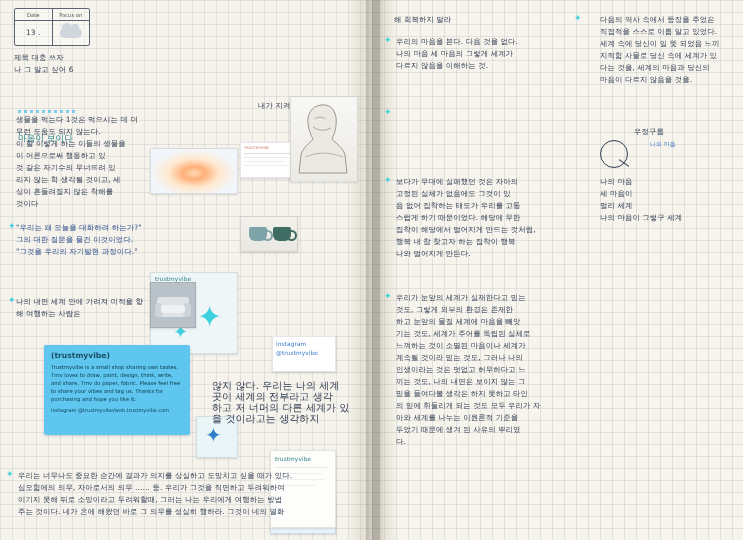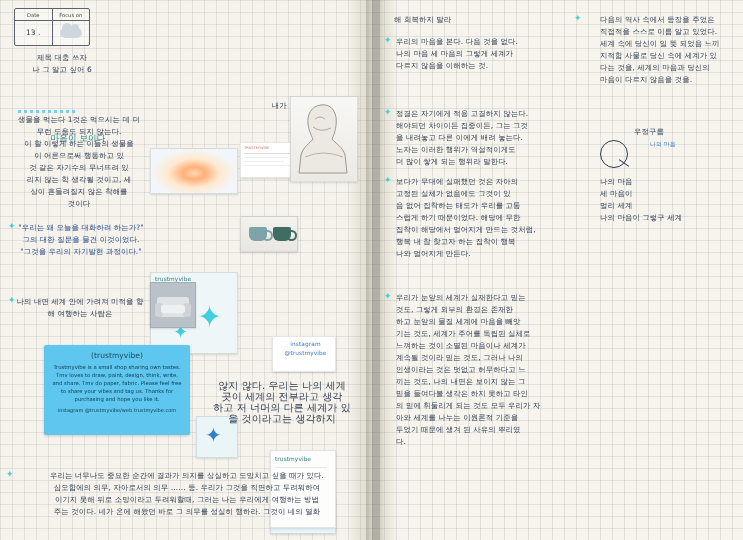--- a/index.html
+++ b/index.html
@@ -14,21 +14,21 @@
       linear-gradient(90deg, rgba(0,0,0,0.06) 0 2px, rgba(0,0,0,0) 2px 100%),
       #efece4;
     box-sizing:border-box;
   }
   
   .sheet{
     position:absolute;top:0;height:540px;
     background:#f4f2ea;
   }
   .sheet.left{left:0;width:372px;
-    background:linear-gradient(270deg,#e4e0d4 0 10px,#f5f3eb 24px);text-align:center;}
+    background:linear-gradient(270deg,#e4e0d4 0 10px,#f5f3eb 24px);}
   .sheet.right{left:372px;width:400px;
     background:linear-gradient(90deg,#e2ded2 0 10px,#f6f4ec 26px);}
   
   .grid{
     position:absolute;inset:0;
     background-image:
       linear-gradient(to right, rgba(120,125,135,0.16) 1px, transparent 1px),
       linear-gradient(to bottom, rgba(120,125,135,0.16) 1px, transparent 1px);
     background-size:12px 12px;
     pointer-events:none;
@@ -112,21 +112,21 @@
   .star{
     position:absolute;color:#3fd0e0;
   }
 
   .card-blue{
     position:absolute;left:44px;top:345px;width:146px;height:90px;
     background:#5ec6ef;border-radius:2px;
     box-shadow:0 1px 3px rgba(0,0,0,0.18);
     padding:6px 7px;box-sizing:border-box;
   }
-  .card-blue .t{color:#1b4f63;font-size:7.6px;font-weight:normal;margin-bottom:3px;}
+  .card-blue .t{color:#1b4f63;font-size:7.6px;font-weight:bold;margin-bottom:3px;}
   .card-blue .b{color:#0f3d4f;font-size:5.3px;line-height:8px;}
   .card-blue .f{color:#0f3d4f;font-size:5px;margin-top:4px;}
 
   .bullet{
     position:absolute;color:#3fd0e0;font-size:9px;line-height:9px;
   }
   .para{position:absolute;}
   .underline-wave{
     position:absolute;height:3px;
     background:repeating-linear-gradient(90deg,#5ec6ef 0 3px, transparent 3px 6px);
@@ -268,25 +268,20 @@
     <div class="shadow-edge" style="left:0;"></div>
 
     <div class="hw para" style="left:22px;top:14px;width:170px;">해 회복하지 말라</div>
 
     <div class="bullet" style="left:12px;top:36px;">✦</div>
     <div class="hw para" style="left:24px;top:36px;width:168px;">우리의 마음을 본다. 다음 것을 없다.
 나의 마음 세 마음의 그렇게 세계가
 다르지 않음을 이해하는 것.</div>
 
     <div class="bullet" style="left:12px;top:108px;">✦</div>
-    <div class="hw para" style="left:24px;top:108px;width:168px;">정결은 자기에게 적용 고결하지 않는다.
-해야되던 차이이든 집중이든, 그는 그것
-을 내려놓고 다른 이에게 배려 놓는다.
-노자는 이러한 행위가 역설적이게도
-더 많이 쌓게 되는 행위라 말한다.</div>
 
     <div class="bullet" style="left:12px;top:176px;">✦</div>
     <div class="hw para" style="left:24px;top:176px;width:168px;">보다가 무대에 실패했던 것은 자아의
 고정된 실체가 없음에도 그것이 있
 음 없어 집착하는 태도가 우리를 고통
 스럽게 하기 때문이었다. 해당에 무한
 집착이 해당에서 멀어지게 만드는 것처럼,
 행복 내 참 찾고자 하는 집착이 행복
 나와 멀어지게 만든다.</div>
 

